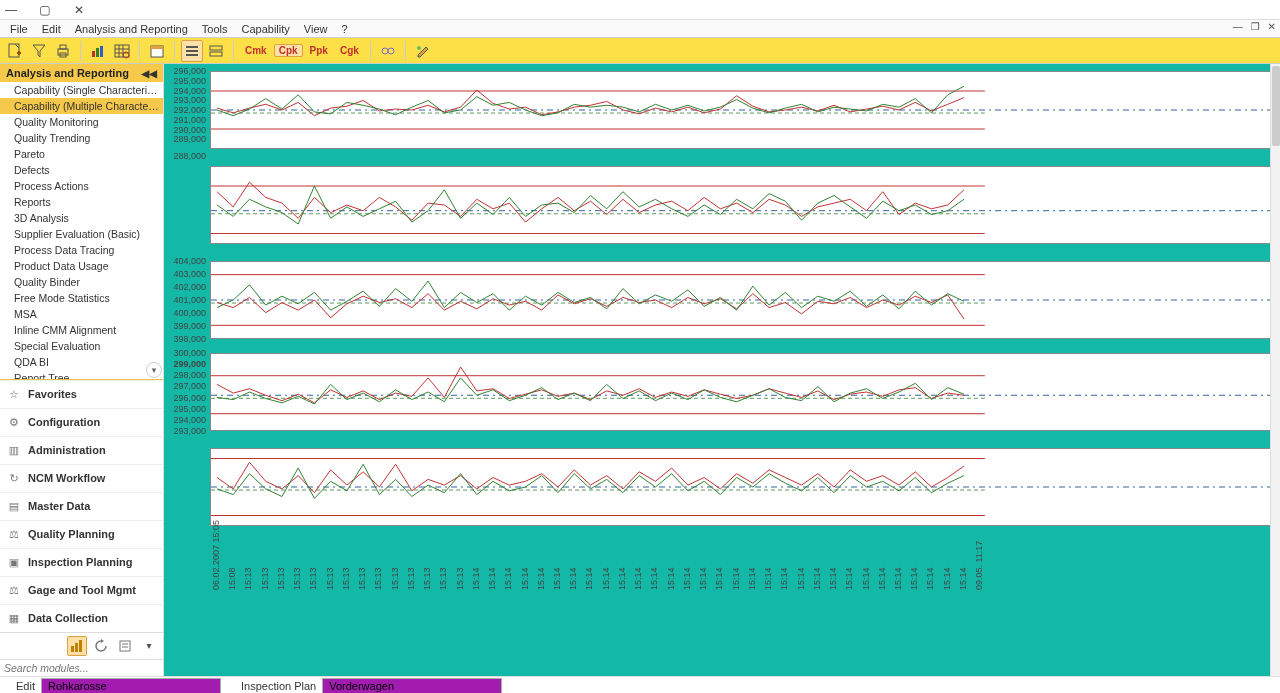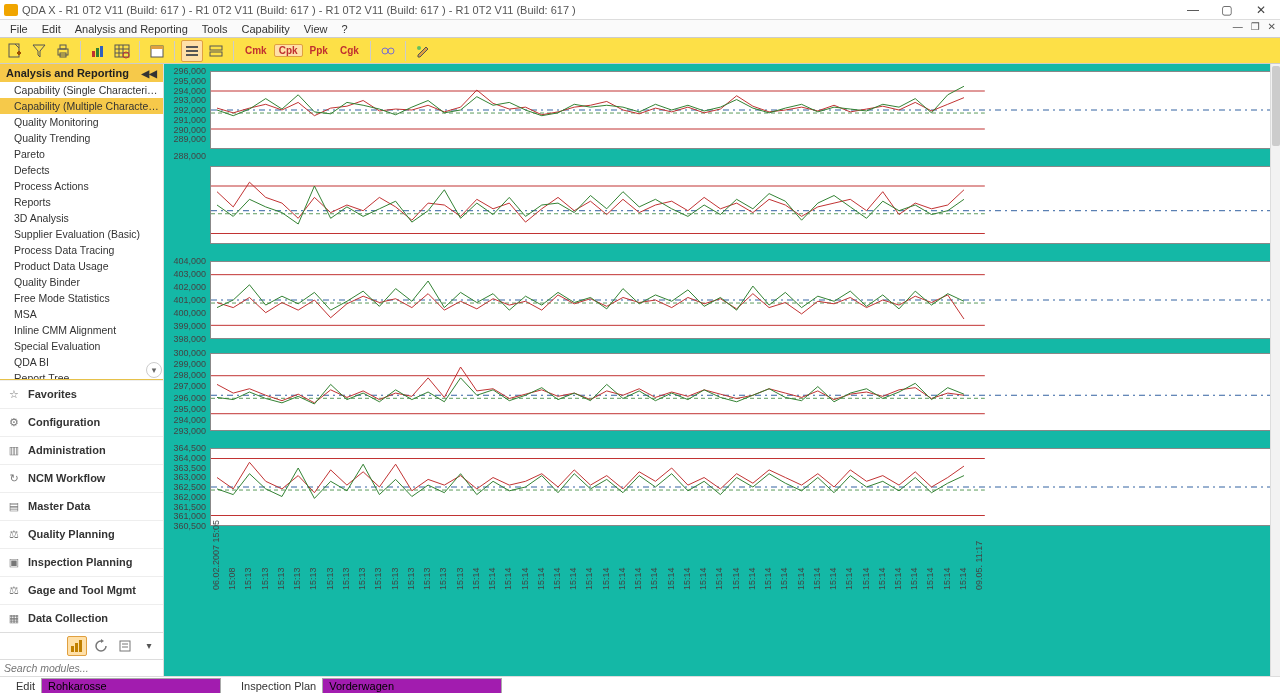--- a/index.html
+++ b/index.html
@@ -49,24 +49,20 @@
 .footer .field-lbl { font-size:11px; color:#333; margin-right:6px;}
 .footer .field-val { font-size:11px; color:#000; border:1px solid #aaa; padding:1px 6px; background:#a21caf;}
 .r-scrollbar{ position:absolute; right:0; top:0; width:10px; height:100%; background:#f2f2f2; border-left:1px solid #ddd;}
 .r-scrollbar .thumb{ position:absolute; left:1px; width:8px; background:#ccc; border-radius:2px;}
 .collapse-ic{ font-size:10px; cursor:pointer; color:#333; }
 </style>
 </head>
 <body>
 
 <div class="titlebar">
-  <div class="titlebar-left">
-    <div class="app-icon"></div>
-    <div class="titlebar-title">QDA X - R1 0T2 V11 (Build: 617 ) - R1 0T2 V11 (Build: 617 ) - R1 0T2 V11 (Build: 617 ) - R1 0T2 V11 (Build: 617 )</div>
-  </div>
   <div class="titlebar-right">
     <div class="win-ctrl">—</div>
     <div class="win-ctrl">▢</div>
     <div class="win-ctrl">✕</div>
   </div>
 </div>
 
 <div class="menubar">
   <div class="mi">File</div>
   <div class="mi">Edit</div>
@@ -309,51 +305,40 @@
               <line x1="0" x2="1060" y1="39" y2="39" stroke="#3060a0" stroke-width="1" stroke-dasharray="6 4 2 4"></line>
               <line x1="0" x2="773.8" y1="42.120000000000005" y2="42.120000000000005" stroke="#308030" stroke-dasharray="4 3" stroke-width="0.8"></line>
               <path d="M6 41.6 L22.238297872340425 46.8 L38.47659574468085 36.4 L54.714893617021275 52.00000000000001 L70.9531914893617 41.6 L87.19148936170212 49.4 L103.42978723404255 39 L119.66808510638297 57.2 L135.9063829787234 42.900000000000006 L152.1446808510638 35.099999999999994 L168.38297872340425 41.6 L184.62127659574466 37.699999999999996 L200.8595744680851 46.8 L217.0978723404255 32.5 L233.33617021276595 49.4 L249.57446808510633 40.3 L265.8127659574468 48.1 L282.0510638297872 37.699999999999996 L298.2893617021276 44.199999999999996 L314.5276595744681 40.3 L330.7659574468085 49.4 L347.0042553191489 33.800000000000004 L363.2425531914893 42.900000000000006 L379.48085106382973 37.699999999999996 L395.7191489361702 45.49999999999999 L411.9574468085106 36.4 L428.195744680851 41.6 L444.43404255319143 39 L460.6723404255319 46.8 L476.9106382978723 36.4 L493.14893617021266 42.900000000000006 L509.38723404255313 37.699999999999996 L525.6255319148936 48.1 L541.8638297872341 32.5 L558.1021276595744 46.8 L574.3404255319148 41.6 L590.5787234042552 53.300000000000004 L606.8170212765957 40.3 L623.0553191489362 42.900000000000006 L639.2936170212765 36.4 L655.531914893617 46.8 L671.7702127659574 39 L688.0085106382978 44.199999999999996 L704.2468085106383 35.099999999999994 L720.4851063829786 41.6 L736.7234042553191 33.800000000000004 L752.9617021276595 58.5 " fill="none" stroke="#c03030" stroke-width="1"></path>
               <path d="M6 46.8 L22.238297872340425 39 L38.47659574468085 23.400000000000002 L54.714893617021275 44.199999999999996 L70.9531914893617 35.099999999999994 L87.19148936170212 42.900000000000006 L103.42978723404255 31.200000000000003 L119.66808510638297 49.4 L135.9063829787234 40.3 L152.1446808510638 29.9 L168.38297872340425 45.49999999999999 L184.62127659574466 27.299999999999997 L200.8595744680851 40.3 L217.0978723404255 19.5 L233.33617021276595 46.8 L249.57446808510633 31.200000000000003 L265.8127659574468 41.6 L282.0510638297872 32.5 L298.2893617021276 49.4 L314.5276595744681 35.099999999999994 L330.7659574468085 44.199999999999996 L347.0042553191489 31.200000000000003 L363.2425531914893 41.6 L379.48085106382973 36.4 L395.7191489361702 48.1 L411.9574468085106 27.299999999999997 L428.195744680851 42.900000000000006 L444.43404255319143 33.800000000000004 L460.6723404255319 40.3 L476.9106382978723 28.6 L493.14893617021266 45.49999999999999 L509.38723404255313 36.4 L525.6255319148936 49.4 L541.8638297872341 24.7 L558.1021276595744 44.199999999999996 L574.3404255319148 31.200000000000003 L590.5787234042552 46.8 L606.8170212765957 35.099999999999994 L623.0553191489362 40.3 L639.2936170212765 29.9 L655.531914893617 45.49999999999999 L671.7702127659574 33.800000000000004 L688.0085106382978 48.1 L704.2468085106383 29.9 L720.4851063829786 44.199999999999996 L736.7234042553191 32.5 L752.9617021276595 40.3 " fill="none" stroke="#308030" stroke-width="1"></path>
             </svg>
           </div>
         </div>
         <div class="chart" style="height: 95px;">
           <div class="yaxis">
             <div class="ytick" style="top: 3px;">300,000</div>
-            <div class="ytick" style="top: 14.1429px;">299,000</div>
+            <div class="ytick" style="top: 14.1429px; font-weight: bold;">299,000</div>
             <div class="ytick" style="top: 25.2857px;">298,000</div>
             <div class="ytick" style="top: 36.4286px;">297,000</div>
             <div class="ytick" style="top: 47.5714px;">296,000</div>
             <div class="ytick" style="top: 58.7143px;">295,000</div>
             <div class="ytick" style="top: 69.8571px;">294,000</div>
             <div class="ytick" style="top: 81px;">293,000</div>
           </div>
           <div class="plot">
             <svg viewBox="0 0 1060 78" preserveAspectRatio="none">
               <line x1="0" x2="773.8" y1="22.285714285714285" y2="22.285714285714285" stroke="#c03030" stroke-width="1"></line>
               <line x1="0" x2="773.8" y1="61.285714285714285" y2="61.285714285714285" stroke="#c03030" stroke-width="1"></line>
               <line x1="0" x2="1060" y1="42.34285714285715" y2="42.34285714285715" stroke="#3060a0" stroke-width="1" stroke-dasharray="6 4 2 4"></line>
               <line x1="0" x2="773.8" y1="45.46285714285714" y2="45.46285714285714" stroke="#308030" stroke-dasharray="4 3" stroke-width="0.8"></line>
               <path d="M6 31.200000000000003 L22.238297872340425 40.114285714285714 L38.47659574468085 35.65714285714286 L54.714893617021275 42.34285714285715 L70.9531914893617 47.91428571428572 L87.19148936170212 41.22857142857143 L103.42978723404255 50.14285714285714 L119.66808510638297 36.77142857142857 L135.9063829787234 44.57142857142857 L152.1446808510638 37.885714285714286 L168.38297872340425 46.8 L184.62127659574466 40.114285714285714 L200.8595744680851 43.457142857142856 L217.0978723404255 24.514285714285712 L233.33617021276595 44.57142857142857 L249.57446808510633 13.371428571428567 L265.8127659574468 37.885714285714286 L282.0510638297872 35.65714285714286 L298.2893617021276 45.685714285714276 L314.5276595744681 41.22857142857143 L330.7659574468085 36.77142857142857 L347.0042553191489 43.457142857142856 L363.2425531914893 40.114285714285714 L379.48085106382973 46.8 L395.7191489361702 37.885714285714286 L411.9574468085106 42.34285714285715 L428.195744680851 35.65714285714286 L444.43404255319143 44.57142857142857 L460.6723404255319 39 L476.9106382978723 43.457142857142856 L493.14893617021266 36.77142857142857 L509.38723404255313 41.22857142857143 L525.6255319148936 45.685714285714276 L541.8638297872341 42.34285714285715 L558.1021276595744 35.65714285714286 L574.3404255319148 40.114285714285714 L590.5787234042552 44.57142857142857 L606.8170212765957 37.885714285714286 L623.0553191489362 46.8 L639.2936170212765 41.22857142857143 L655.531914893617 39 L671.7702127659574 43.457142857142856 L688.0085106382978 36.77142857142857 L704.2468085106383 34.542857142857144 L720.4851063829786 45.685714285714276 L736.7234042553191 40.114285714285714 L752.9617021276595 42.34285714285715 " fill="none" stroke="#c03030" stroke-width="1"></path>
               <path d="M6 44.57142857142857 L22.238297872340425 46.8 L38.47659574468085 39 L54.714893617021275 45.685714285714276 L70.9531914893617 50.14285714285714 L87.19148936170212 43.457142857142856 L103.42978723404255 51.25714285714286 L119.66808510638297 31.200000000000003 L135.9063829787234 46.8 L152.1446808510638 40.114285714285714 L168.38297872340425 49.028571428571425 L184.62127659574466 36.77142857142857 L200.8595744680851 46.8 L217.0978723404255 39 L233.33617021276595 49.028571428571425 L249.57446808510633 24.514285714285712 L265.8127659574468 42.34285714285715 L282.0510638297872 36.77142857142857 L298.2893617021276 47.91428571428572 L314.5276595744681 42.34285714285715 L330.7659574468085 34.542857142857144 L347.0042553191489 46.8 L363.2425531914893 40.114285714285714 L379.48085106382973 47.91428571428572 L395.7191489361702 31.200000000000003 L411.9574468085106 45.685714285714276 L428.195744680851 37.885714285714286 L444.43404255319143 47.91428571428572 L460.6723404255319 40.114285714285714 L476.9106382978723 46.8 L493.14893617021266 36.77142857142857 L509.38723404255313 44.57142857142857 L525.6255319148936 49.028571428571425 L541.8638297872341 42.34285714285715 L558.1021276595744 35.65714285714286 L574.3404255319148 44.57142857142857 L590.5787234042552 47.91428571428572 L606.8170212765957 33.42857142857143 L623.0553191489362 49.028571428571425 L639.2936170212765 40.114285714285714 L655.531914893617 35.65714285714286 L671.7702127659574 45.685714285714276 L688.0085106382978 39 L704.2468085106383 30.085714285714282 L720.4851063829786 46.8 L736.7234042553191 34.542857142857144 L752.9617021276595 41.22857142857143 " fill="none" stroke="#308030" stroke-width="1"></path>
             </svg>
           </div>
         </div>
         <div class="chart" style="height: 95px;">
-          <div class="yaxis">
-            <div class="ytick" style="top: 3px;">364,500</div>
-            <div class="ytick" style="top: 12.75px;">364,000</div>
-            <div class="ytick" style="top: 22.5px;">363,500</div>
-            <div class="ytick" style="top: 32.25px;">363,000</div>
-            <div class="ytick" style="top: 42px;">362,500</div>
-            <div class="ytick" style="top: 51.75px;">362,000</div>
-            <div class="ytick" style="top: 61.5px;">361,500</div>
-            <div class="ytick" style="top: 71.25px;">361,000</div>
-            <div class="ytick" style="top: 81px;">360,500</div>
-          </div>
           <div class="plot">
             <svg viewBox="0 0 1060 78" preserveAspectRatio="none">
               <line x1="0" x2="773.8" y1="9.75" y2="9.75" stroke="#c03030" stroke-width="1"></line>
               <line x1="0" x2="773.8" y1="68.25" y2="68.25" stroke="#c03030" stroke-width="1"></line>
               <line x1="0" x2="1060" y1="39" y2="39" stroke="#3060a0" stroke-width="1" stroke-dasharray="6 4 2 4"></line>
               <line x1="0" x2="773.8" y1="42.120000000000005" y2="42.120000000000005" stroke="#308030" stroke-dasharray="4 3" stroke-width="0.8"></line>
               <path d="M6 29.25 L22.238297872340425 40.95 L38.47659574468085 13.650000000000004 L54.714893617021275 33.150000000000006 L70.9531914893617 40.95 L87.19148936170212 27.299999999999997 L103.42978723404255 44.849999999999994 L119.66808510638297 21.450000000000003 L135.9063829787234 37.05 L152.1446808510638 23.400000000000002 L168.38297872340425 39 L184.62127659574466 15.599999999999996 L200.8595744680851 42.900000000000006 L217.0978723404255 31.200000000000003 L233.33617021276595 37.05 L249.57446808510633 27.299999999999997 L265.8127659574468 40.95 L282.0510638297872 29.25 L298.2893617021276 37.05 L314.5276595744681 33.150000000000006 L330.7659574468085 25.349999999999998 L347.0042553191489 39 L363.2425531914893 21.450000000000003 L379.48085106382973 37.05 L395.7191489361702 27.299999999999997 L411.9574468085106 40.95 L428.195744680851 23.400000000000002 L444.43404255319143 33.150000000000006 L460.6723404255319 19.5 L476.9106382978723 37.05 L493.14893617021266 29.25 L509.38723404255313 40.95 L525.6255319148936 25.349999999999998 L541.8638297872341 35.099999999999994 L558.1021276595744 21.450000000000003 L574.3404255319148 29.25 L590.5787234042552 37.05 L606.8170212765957 25.349999999999998 L623.0553191489362 39 L639.2936170212765 21.450000000000003 L655.531914893617 33.150000000000006 L671.7702127659574 27.299999999999997 L688.0085106382978 37.05 L704.2468085106383 23.400000000000002 L720.4851063829786 39 L736.7234042553191 29.25 L752.9617021276595 17.549999999999997 " fill="none" stroke="#c03030" stroke-width="1"></path>
               <path d="M6 40.95 L22.238297872340425 46.8 L38.47659574468085 25.349999999999998 L54.714893617021275 40.95 L70.9531914893617 48.75 L87.19148936170212 19.5 L103.42978723404255 50.7 L119.66808510638297 33.150000000000006 L135.9063829787234 42.900000000000006 L152.1446808510638 15.599999999999996 L168.38297872340425 46.8 L184.62127659574466 31.200000000000003 L200.8595744680851 48.75 L217.0978723404255 37.05 L233.33617021276595 44.849999999999994 L249.57446808510633 25.349999999999998 L265.8127659574468 46.8 L282.0510638297872 33.150000000000006 L298.2893617021276 42.900000000000006 L314.5276595744681 39 L330.7659574468085 27.299999999999997 L347.0042553191489 44.849999999999994 L363.2425531914893 25.349999999999998 L379.48085106382973 40.95 L395.7191489361702 31.200000000000003 L411.9574468085106 44.849999999999994 L428.195744680851 27.299999999999997 L444.43404255319143 39 L460.6723404255319 25.349999999999998 L476.9106382978723 42.900000000000006 L493.14893617021266 33.150000000000006 L509.38723404255313 46.8 L525.6255319148936 29.25 L541.8638297872341 39 L558.1021276595744 25.349999999999998 L574.3404255319148 35.099999999999994 L590.5787234042552 42.900000000000006 L606.8170212765957 29.25 L623.0553191489362 44.849999999999994 L639.2936170212765 27.299999999999997 L655.531914893617 39 L671.7702127659574 33.150000000000006 L688.0085106382978 42.900000000000006 L704.2468085106383 29.25 L720.4851063829786 44.849999999999994 L736.7234042553191 35.099999999999994 L752.9617021276595 27.299999999999997 " fill="none" stroke="#308030" stroke-width="1"></path>
             </svg>
           </div>

